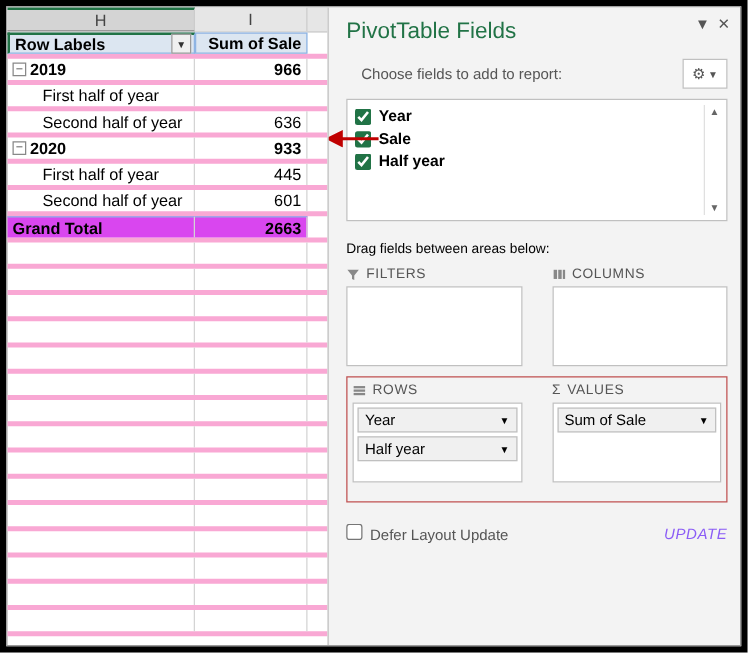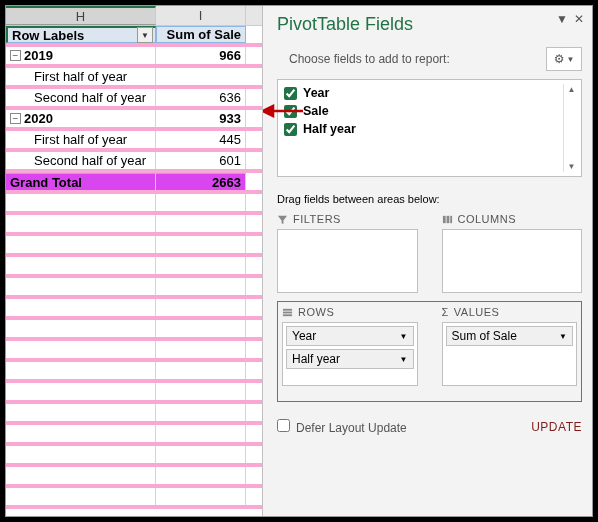--- a/index.html
+++ b/index.html
@@ -36,21 +36,21 @@
 .drag-label { font-size: 11px; color: #000000; margin: 16px 0 8px 0; }
 .areas { display: grid; grid-template-columns: 1fr 1fr; gap: 24px; }
 .area { }
 .area-title { font-size: 11px; color: #555; letter-spacing: 0.5px; display: flex; align-items: center; gap: 5px; margin-bottom: 4px; }
 .area-box { border: 1px solid #c0c0c0; background: #fff; min-height: 64px; padding: 3px; }
 .area-chip { background: #f0f0f0; border: 1px solid #c0c0c0; font-size: 12px; padding: 2px 5px; display: flex; align-items: center; justify-content: space-between; margin-bottom: 3px; }
 .area-chip .drop { font-size: 8px; }
 .bottom-areas { border: 1px solid #c05050; padding: 0px; margin-top: 0; }
 .defer-row { display: flex; align-items: center; justify-content: space-between; margin-top: 17px; font-size: 12px; color: #555; }
 .defer-row input { width: 13px; height: 13px; margin-right: 6px; }
-.update-btn { font-size: 12px; color: #7f1d1d; letter-spacing: 0.5px; background: none; border: none; }
+.update-btn { font-size: 12px; color: #8b5cf6; letter-spacing: 0.5px; background: none; border: none; font-style: italic; }
 .arrow { position: absolute; left: 257px; top: 98px; z-index: 10; }
 .arrow-line { stroke: #c00000; stroke-width: 2.5; fill: #c00000; }
 .icon { width: 11px; height: 11px; display: inline-block; }
 </style>
 </head>
 <body>
 
 <div class="frame">
   <div class="sheet">
     <div class="col-headers">

